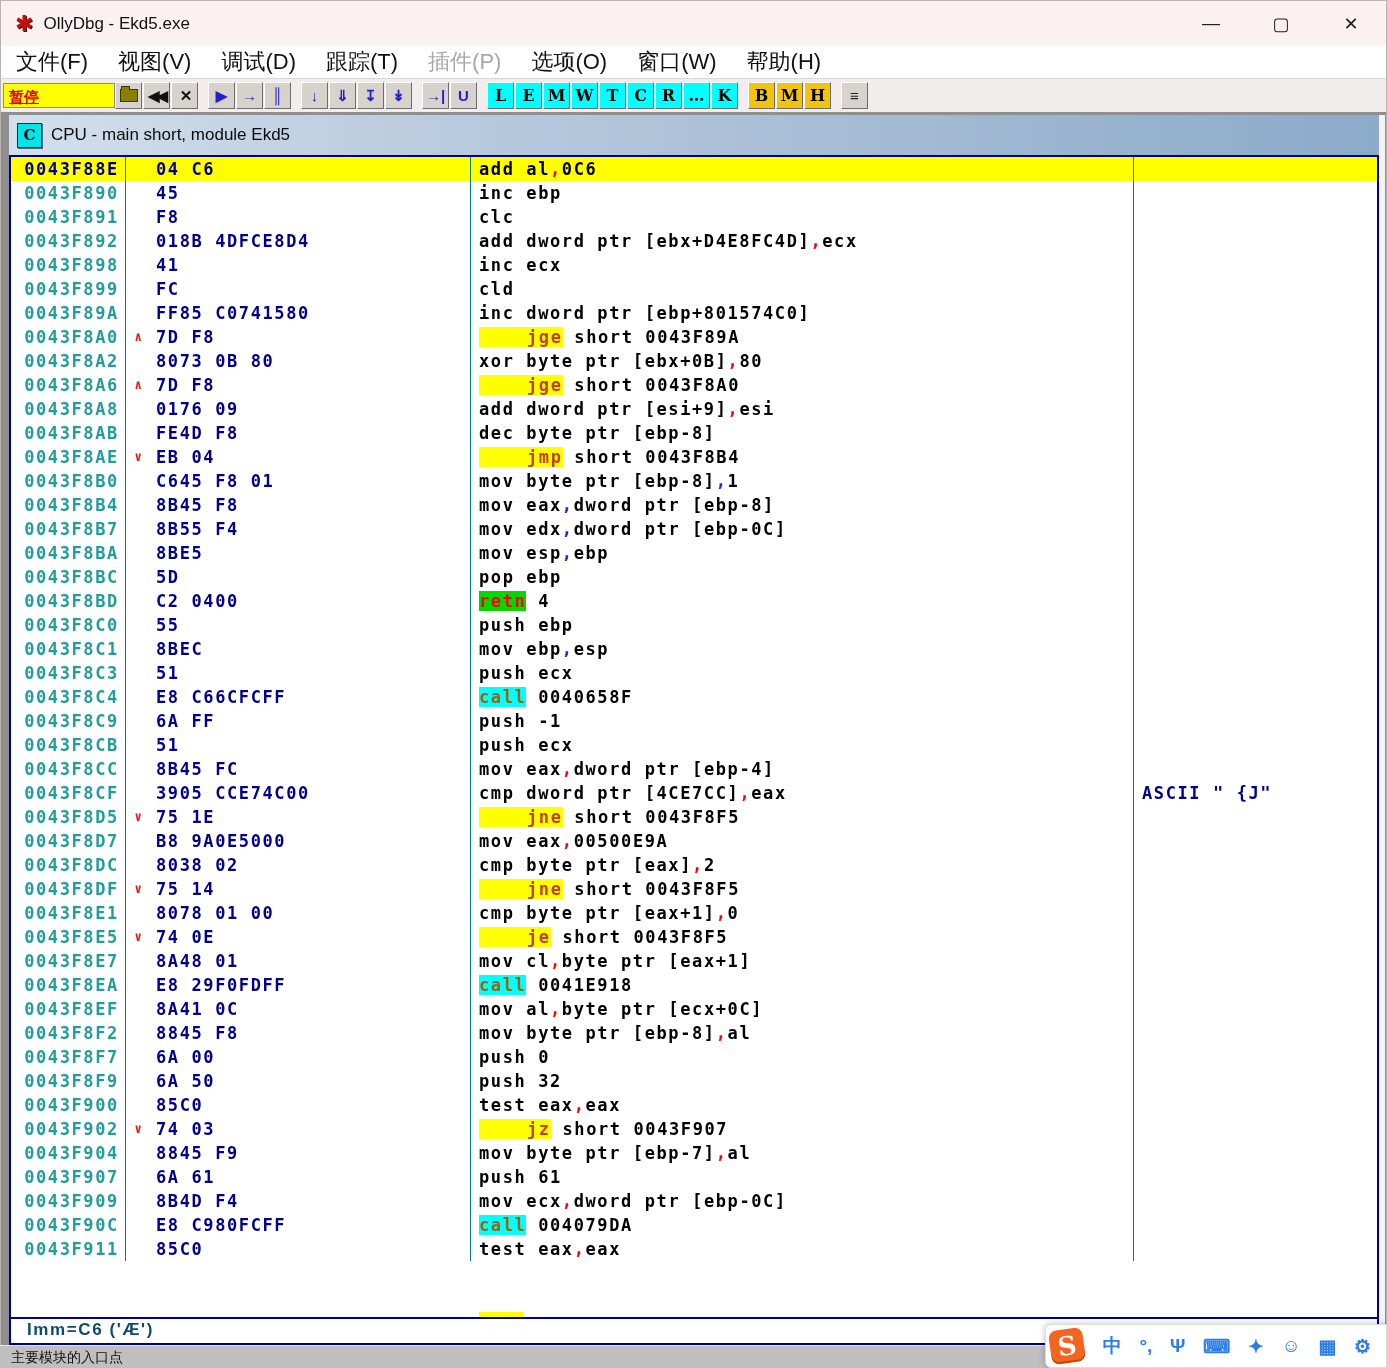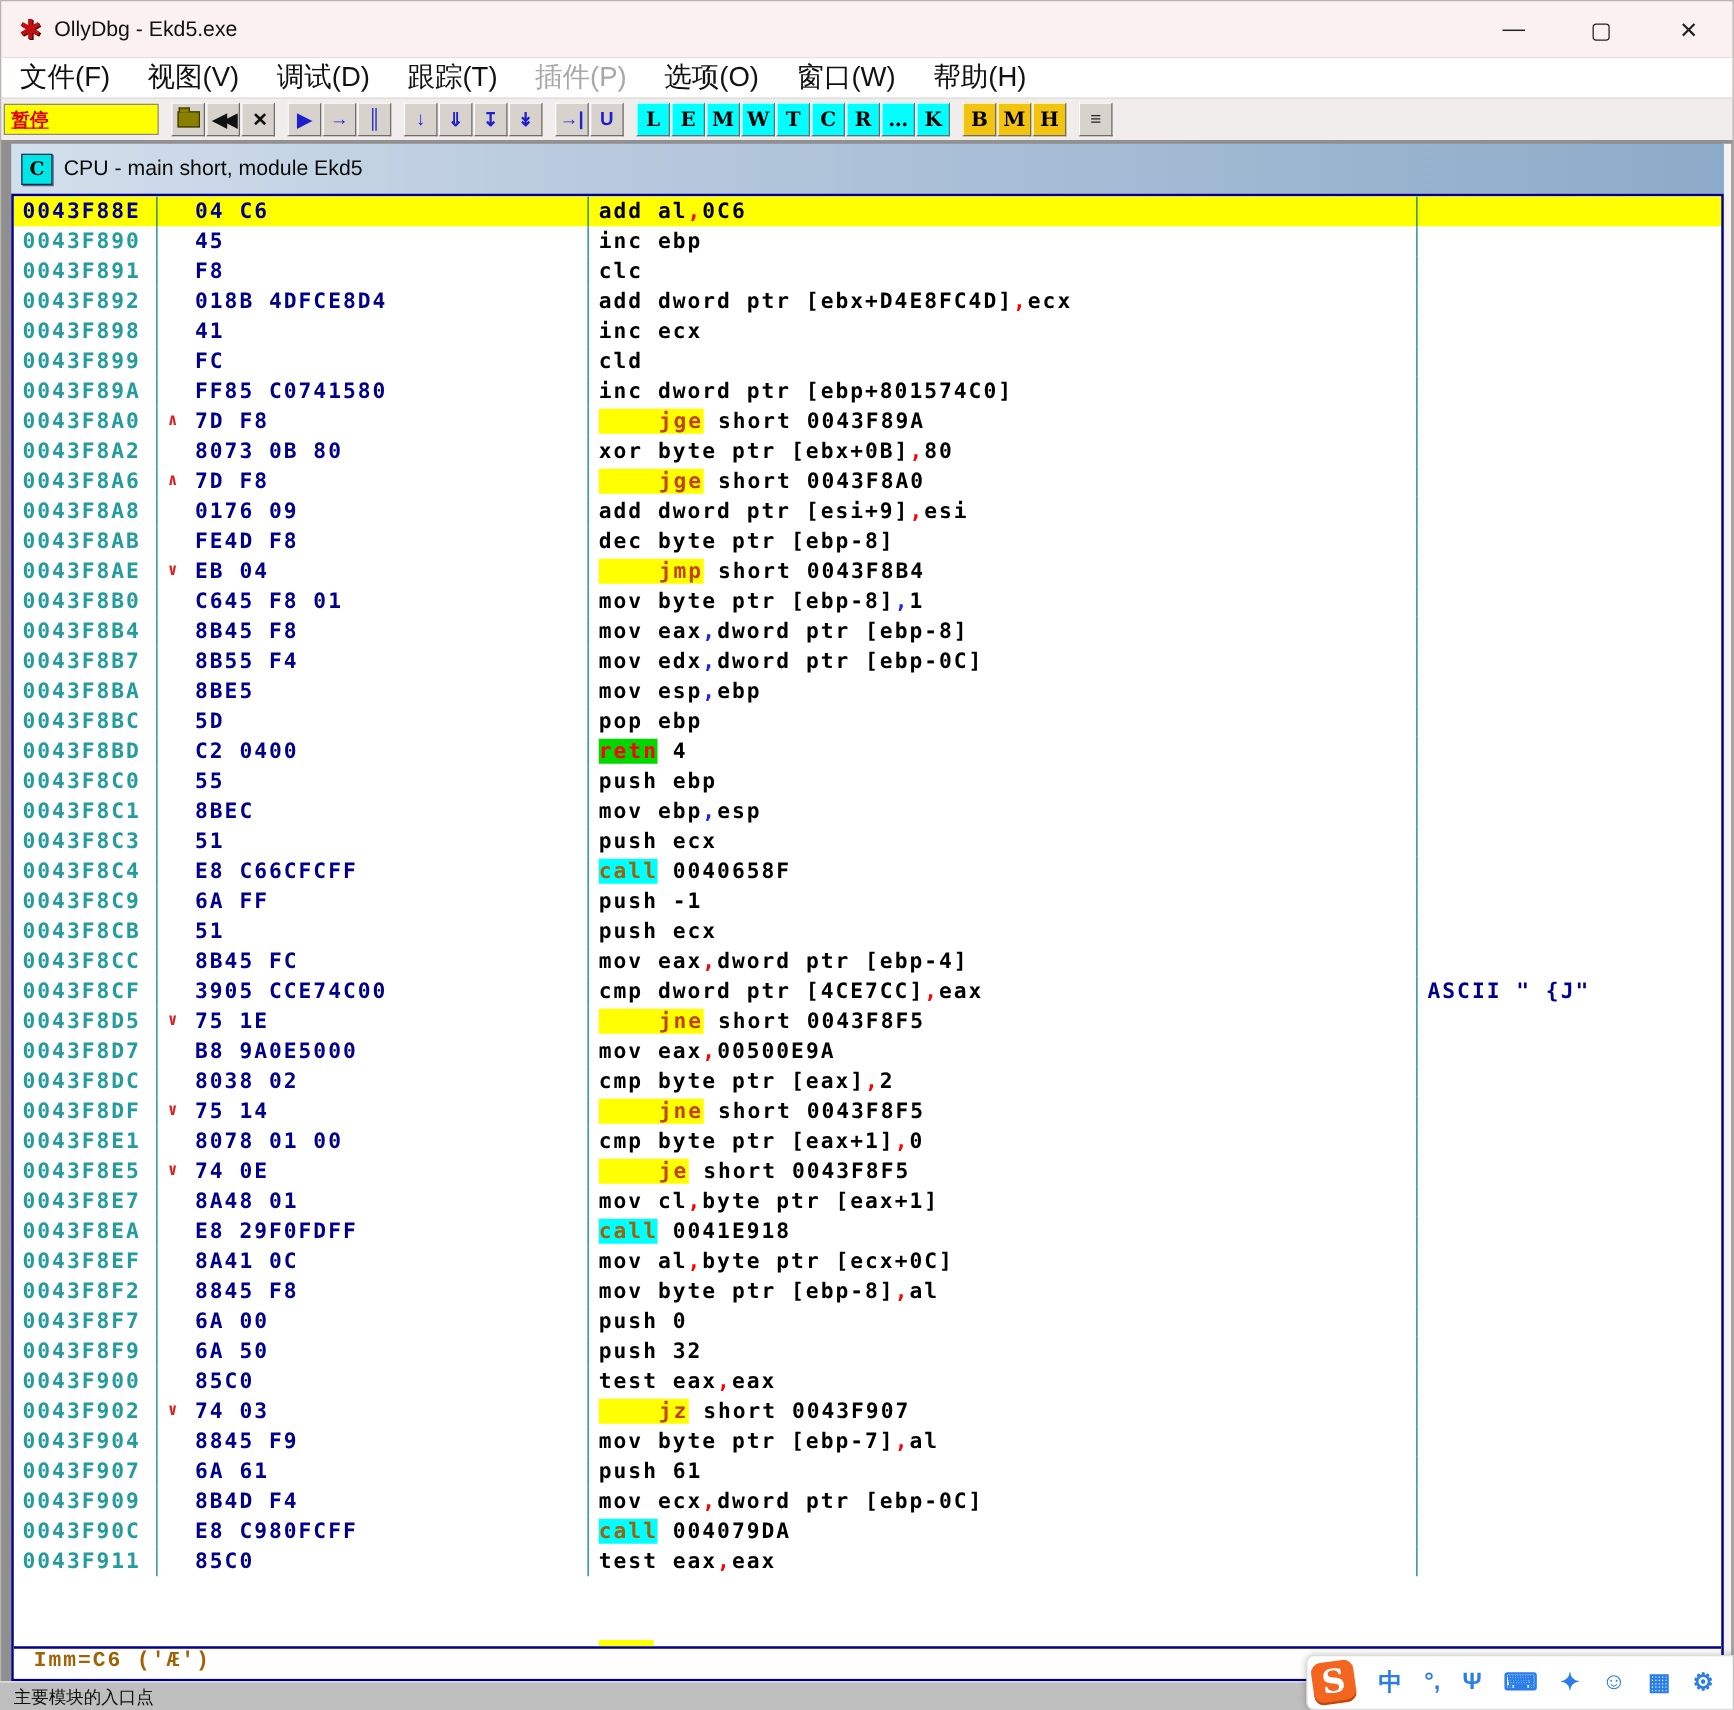--- a/index.html
+++ b/index.html
@@ -28,23 +28,23 @@
   .menu-item{font-size:22px;color:#111;padding:0 15px;line-height:32px;}
   .menu-item.disabled{color:#a8a8a8;}
   
   .toolbar{
     position:absolute;left:0;top:79px;width:100%;height:34px;background:#f0edec;
     border-left:1px solid #b9b2b0;border-right:1px solid #b9b2b0;
     border-bottom:1px solid #8f8f8f;box-sizing:border-box;
     display:flex;align-items:center;padding-left:2px;
   }
   .pause-box{
-    width:124px;height:25px;background:#ffff00;border:1px solid #8a8a8a;
+    width:112px;height:25px;background:#ffff00;border:1px solid #8a8a8a;
     color:#e00000;font-weight:bold;font-size:15px;line-height:25px;padding-left:5px;
-    box-sizing:border-box;margin-right:10px;text-decoration:underline;
+    box-sizing:border-box;text-decoration:underline;
   }
   .tb-group{display:flex;margin-right:9px;}
   .tb-btn{
     width:27px;height:27px;margin-right:1px;background:#d7d3cc;
     border:1px solid;border-color:#ffffff #6d6d6d #6d6d6d #ffffff;
     box-sizing:border-box;display:flex;align-items:center;justify-content:center;
     font-size:15px;font-weight:bold;color:#222;
   }
   .tb-btn.blu{color:#1f1fd0;}
   .tb-btn.blk{color:#111;letter-spacing:-3px;}
@@ -67,36 +67,36 @@
   .cpu-icon{width:23px;height:23px;background:#00e5e5;border:1px solid #1a2a4a;
     box-shadow:1px 1px 0 #55657f;display:flex;align-items:center;justify-content:center;
     font-family:"DejaVu Serif", serif;font-weight:bold;font-size:15px;color:#000;margin-right:9px;}
   .cpu-title-text{font-size:17px;color:#0a0a0a;}
   .cpu-body{flex:1;display:flex;flex-direction:column;border:2px solid #00008b;background:#fff;overflow:hidden;}
   
   .disasm{flex:1;position:relative;overflow:hidden;
     font-family:"DejaVu Sans Mono", monospace;font-weight:bold;font-size:17px;letter-spacing:1.6px;}
   .row{display:grid;grid-template-columns:115px 26px 319px 663px 1fr;height:24px;line-height:24px;white-space:pre;}
   .row.sel{background:#ffff00;}
-  .c-addr{color:#249c9c;padding-left:7px;border-right:1px solid #008080;overflow:hidden;}
+  .c-addr{color:#249c9c;padding-left:7px;border-right:1px solid #008080;overflow:hidden;text-align:center;}
   .row.sel .c-addr{color:#00008b;}
   .c-hint{color:#e02020;font-size:13px;text-align:center;overflow:hidden;}
   .c-bytes{color:#00008b;padding-left:4px;border-right:1px solid #008080;overflow:hidden;}
   .c-ins{color:#000;padding-left:8px;border-right:1px solid #008080;overflow:hidden;}
   .c-comment{color:#00008b;padding-left:8px;overflow:hidden;}
   .sg-j{color:#c2410c;background:#ffff00;padding-left:48px;}
   .sg-c{color:#a16207;background:#00ffff;}
   .sg-r{color:#ff0000;background:#00d800;}
   .sg-cr{color:#ff0000;}
   .sg-cb{color:#2222ee;}
   .partial-next{position:absolute;left:468px;bottom:0;width:44px;height:5px;background:#ffff00;}
   
   .infopane{height:24px;border-top:2px solid #00008b;background:#fff;
-    font-family:Liberation Mono, monospace;font-weight:bold;font-size:17px;letter-spacing:1.6px;
-    color:#a16207;line-height:22px;padding-left:16px;}
+    font-family:Liberation Sans, sans-serif;font-weight:bold;font-size:17px;letter-spacing:1.6px;
+    color:#0c4a6e;line-height:22px;padding-left:16px;}
   .statusbar{position:absolute;left:0;bottom:0;width:100%;height:23px;background:#bfbfbf;
     border-top:1px solid #e8e8e8;box-sizing:border-box;font-size:14px;color:#111;
     line-height:22px;padding-left:11px;}
   
   .imebar{position:absolute;right:0;bottom:0;width:342px;height:44px;background:#ffffff;
     border:1px solid #dcdcdc;border-radius:6px 0 0 6px;box-shadow:0 0 6px rgba(0,0,0,.25);
     display:flex;align-items:center;padding-left:4px;box-sizing:border-box;}
   .sogou-logo{width:34px;height:34px;background:#f4661f;border-radius:8px;transform:rotate(-8deg);
     display:flex;align-items:center;justify-content:center;color:#fff;font-weight:bold;
     font-size:26px;font-family:"DejaVu Serif", serif;margin-right:10px;box-shadow:inset 0 -2px 0 #c24708;}

